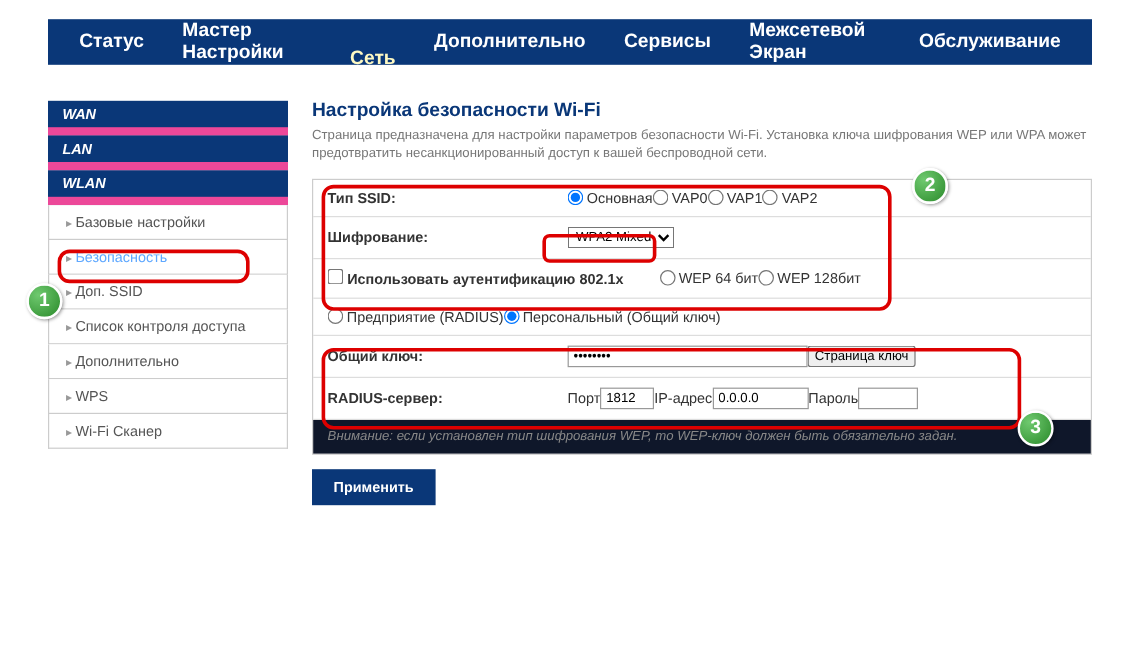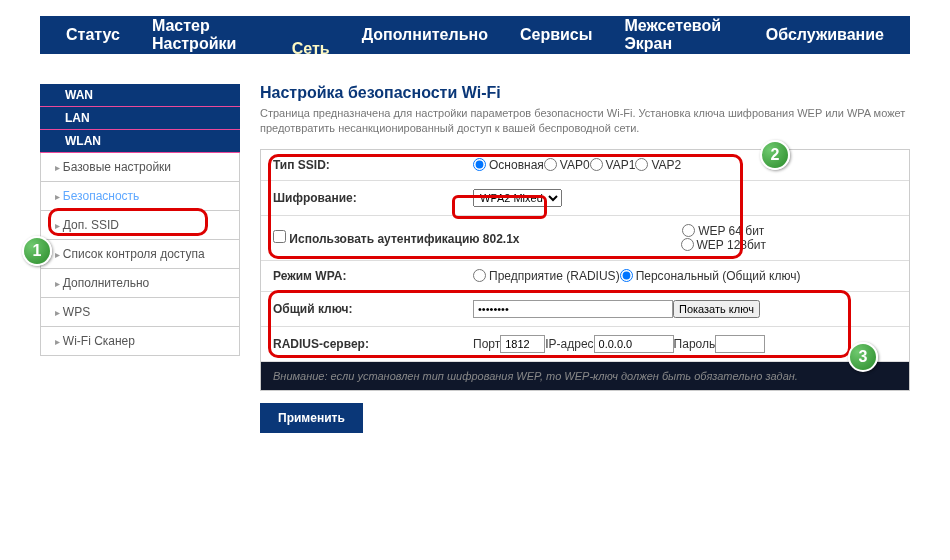--- a/index.html
+++ b/index.html
@@ -3,21 +3,21 @@
   <meta charset="utf-8">
   <style>
     * { box-sizing: border-box; margin: 0; padding: 0; }
     body { font-family: Arial, sans-serif; font-size: 12px; background: #fff; }
     .wrap { width: 950px; height: 560px; position: relative; padding: 16px 40px; }
     .topbar { background: #0a3778; height: 38px; display: flex; align-items: center; padding: 0 10px; }
     .topbar div { color: #fff; font-weight: bold; font-size: 16px; padding: 0 16px; height: 38px; display: flex; align-items: center; cursor: pointer; }
     .topbar div.active { color: #fef9c3; margin-top: 28px; }
     .body { display: flex; margin-top: 30px; }
     .side { width: 200px; }
-    .side .hdr { background: #0a3778; color: #fff; font-weight: bold; padding: 4px 25px; border-bottom: 1px solid #ec4899; }
+    .side .hdr { background: #0a3778; color: #fff; font-weight: bold; padding: 4px 12px; border-bottom: 7px solid #ec4899; font-style: italic; }
     .side .itm { border: 1px solid #ccc; border-top: none; padding: 7px 14px; color: #555; cursor: pointer; background: #fff; font-size: 12px; }
     .side .itm.active { color: #5fa8ff; }
     .side .itm::before { content: "▸ "; color: #999; font-size: 10px; }
     .main { flex: 1; padding: 0 0 0 20px; }
     .title { color: #0a3778; font-weight: bold; font-size: 16px; margin-bottom: 4px; }
     .desc { color: #777; font-size: 11px; margin-bottom: 12px; line-height: 1.4; }
     .form { border: 1px solid #ccc; }
     .row { display: flex; align-items: center; padding: 8px 12px; border-bottom: 1px solid #ddd; position: relative; }
     .row:last-of-type { border-bottom: none; }
     .row .lbl { width: 200px; font-weight: bold; color: #333; font-size: 12px; }
@@ -91,52 +91,51 @@
           <div class="lbl">Шифрование:</div>
           <div class="val">
             <select><option>WPA2 Mixed</option></select>
           </div>
         </div>
 
         <div class="row">
           <div class="lbl" style="width:auto;">
             <input type="checkbox" style=""> <span>Использовать аутентификацию 802.1x</span>
           </div>
-          <div class="val" style="justify-content:flex-start; margin-left:30px;flex-direction:column;">
+          <div class="val" style="justify-content:flex-start; margin-left:30px;">
             <label>
                 <input type="radio" style="">
                 <span>WEP 64 бит</span>
               </label>
             <label>
                 <input type="radio" style="">
                 <span>WEP 128бит</span>
               </label>
           </div>
         </div>
 
         <div class="row">
-          <div class="lbl">Режим WPA:</div>
           <div class="val">
             <label>
                 <input type="radio" style="">
                 <span>Предприятие (RADIUS)</span>
               </label>
             <label>
                 <input type="radio" checked="" style="">
                 <span>Персональный (Общий ключ)</span>
               </label>
           </div>
         </div>
 
 
         <div class="row">
           <div class="lbl">Общий ключ:</div>
           <div class="val">
             <input type="password" style="width: 200px;" value="********">
-            <button class="btn-sm">Показать ключ</button>
+            <button class="btn-sm">Страница ключ</button>
           </div>
         </div>
 
         <div class="row">
           <div class="lbl">RADIUS-сервер:</div>
           <div class="val">
             <span>Порт</span>
             <input type="text" style="width: 45px;" value="1812">
             <span>IP-адрес</span>
             <input type="text" style="width: 80px;" value="0.0.0.0">

